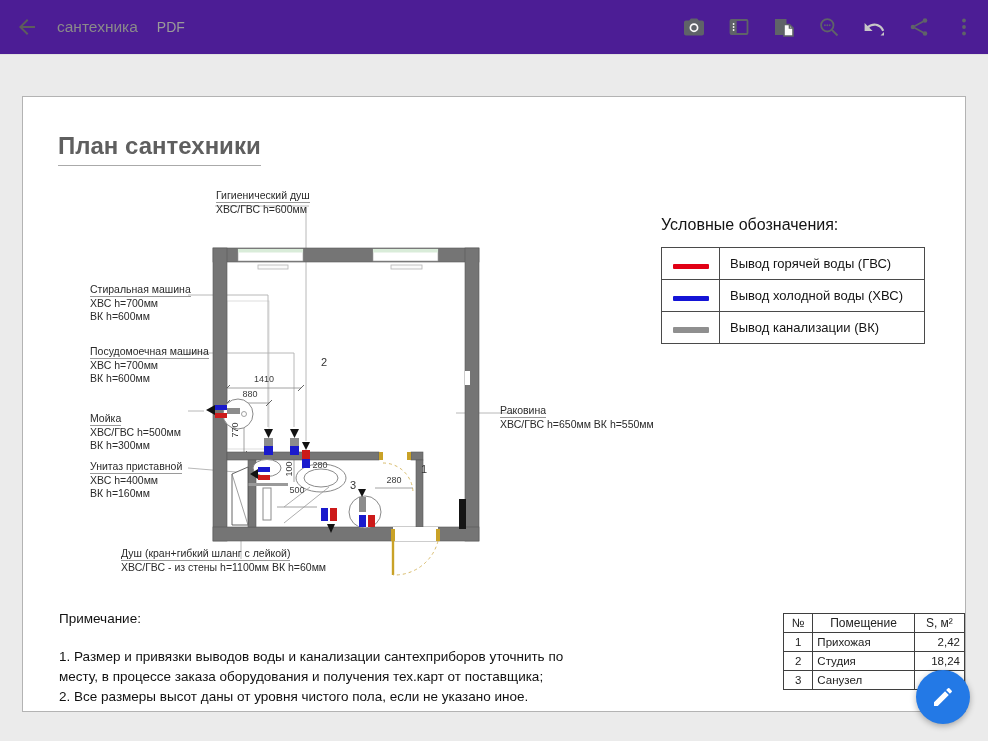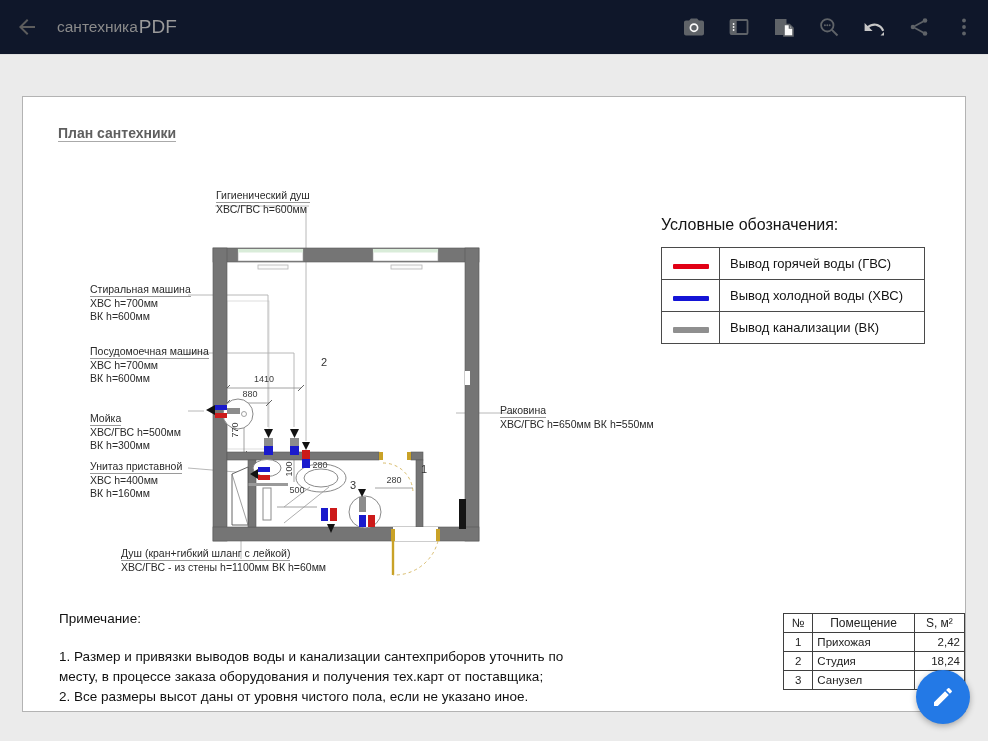--- a/index.html
+++ b/index.html
@@ -1,37 +1,37 @@
 <!DOCTYPE html>
 <html><head>
 <meta charset="utf-8">
 <style>
   html,body{margin:0;padding:0}
   body{width:988px;height:741px;overflow:hidden;background:#ebebeb;
        font-family:"Liberation Sans",sans-serif;position:relative}
 
   
-  .toolbar{position:absolute;top:0;left:0;width:988px;height:54px;background:#0f172a;
+  .toolbar{position:absolute;top:0;left:0;width:988px;height:54px;background:#4c1d95;
            border-bottom:1px solid #e0e0e0;display:flex;align-items:center;z-index:20}
   .tb-btn{width:40px;height:40px;border:none;background:transparent;display:flex;
           align-items:center;justify-content:center;padding:0;cursor:pointer}
   .tb-back{margin-left:7px}
   .tb-title{margin-left:10px;font-size:15.5px;color:#8a8a8a}
-  .tb-doctype{margin-left:1px;font-size:19px;color:#9a9a9a}
+  .tb-doctype{margin-left:19px;font-size:14px;color:#9a9a9a}
   .tb-spacer{flex:1}
   .tb-icons{display:flex;gap:5px;padding-right:4px}
   .icon{width:24px;height:24px}
 
   
   .canvas{position:absolute;top:55px;left:0;width:988px;height:686px;background:#ebebeb}
   .page{position:absolute;left:22px;top:41px;width:942px;height:614px;background:#fff;
         border:1px solid #b3b3b3}
 
-  .doc-title{position:absolute;left:35px;top:19px;font-size:14px;color:#5f5f5f;
-             border-bottom:1px solid #aaa;}
+  .doc-title{position:absolute;left:35px;top:19px;font-size:24px;color:#5f5f5f;
+             border-bottom:1px solid #aaa;padding-bottom:5px}
 
   
   .plan-label{position:absolute;font-size:10.5px;line-height:13px;color:#2a2a2a;white-space:nowrap}
   .plan-label .u{display:inline-block;border-bottom:1px solid #9a9a9a}
   .dim{position:absolute;font-size:9px;color:#3c3c3c;text-align:center}
   .rot{transform:rotate(-90deg)}
   .room-num{position:absolute;font-size:11px;color:#333}
 
   .plan-svg{position:absolute;left:150px;top:104px;width:340px;height:380px}
 

